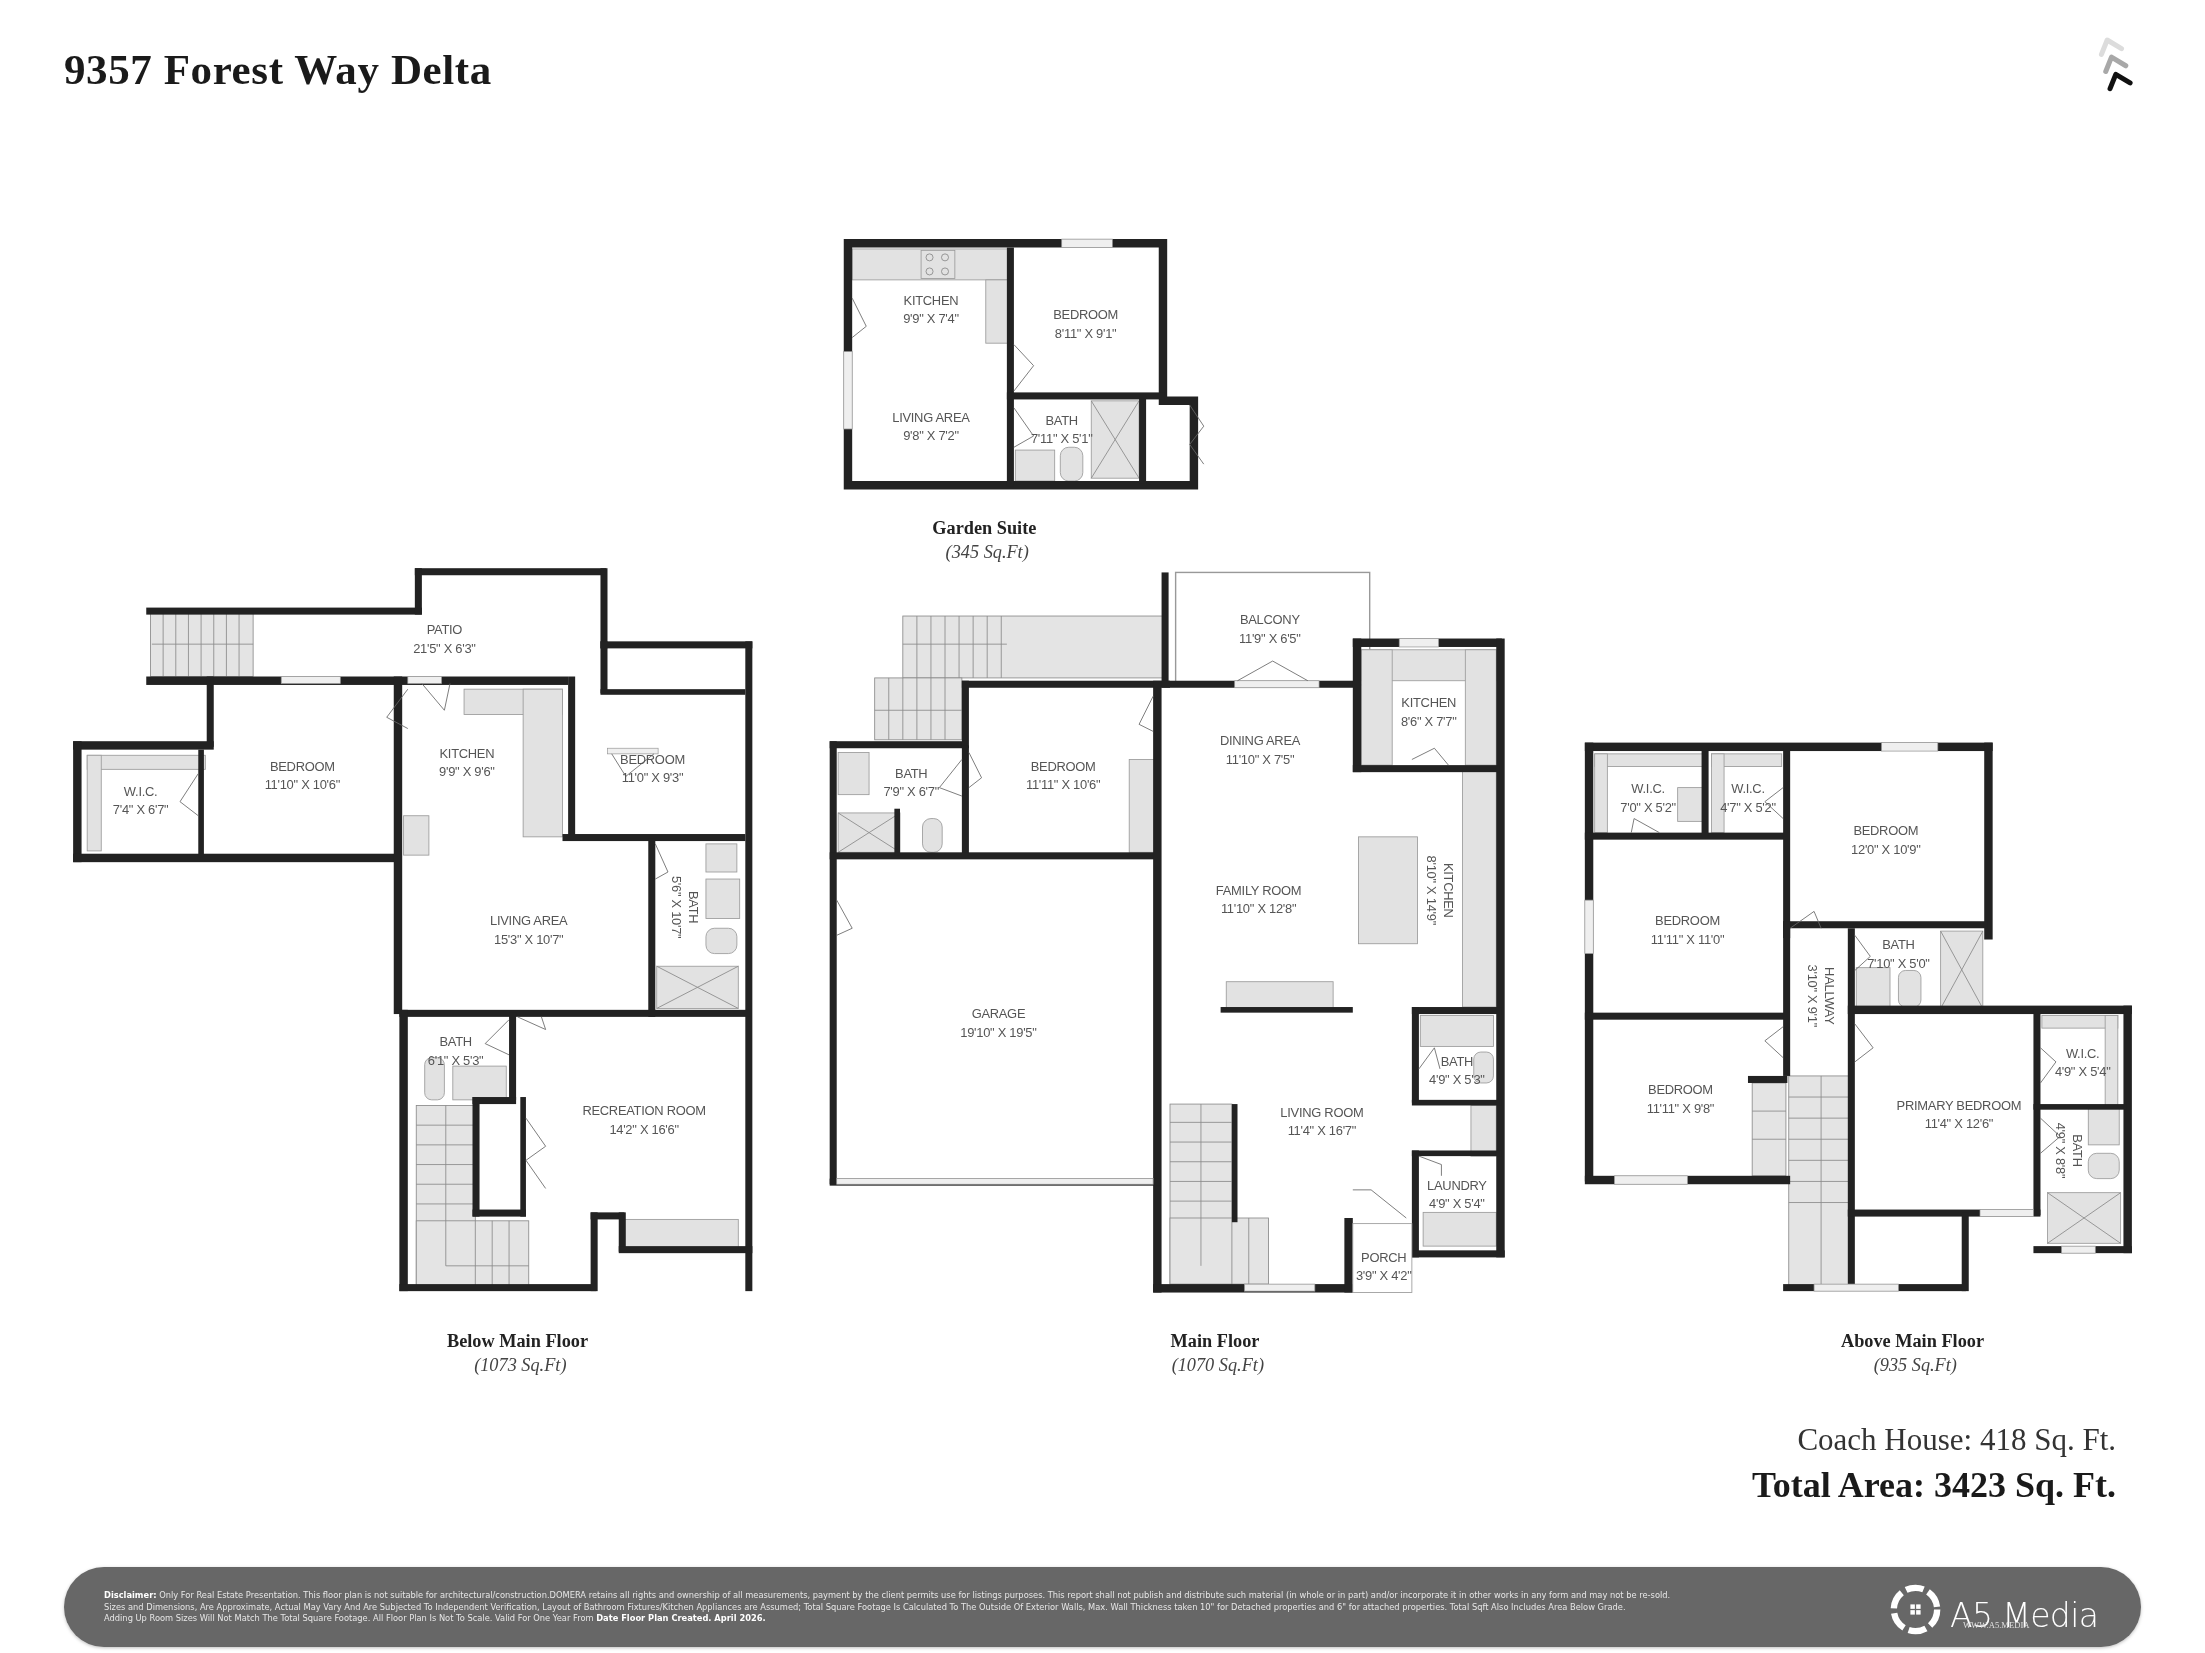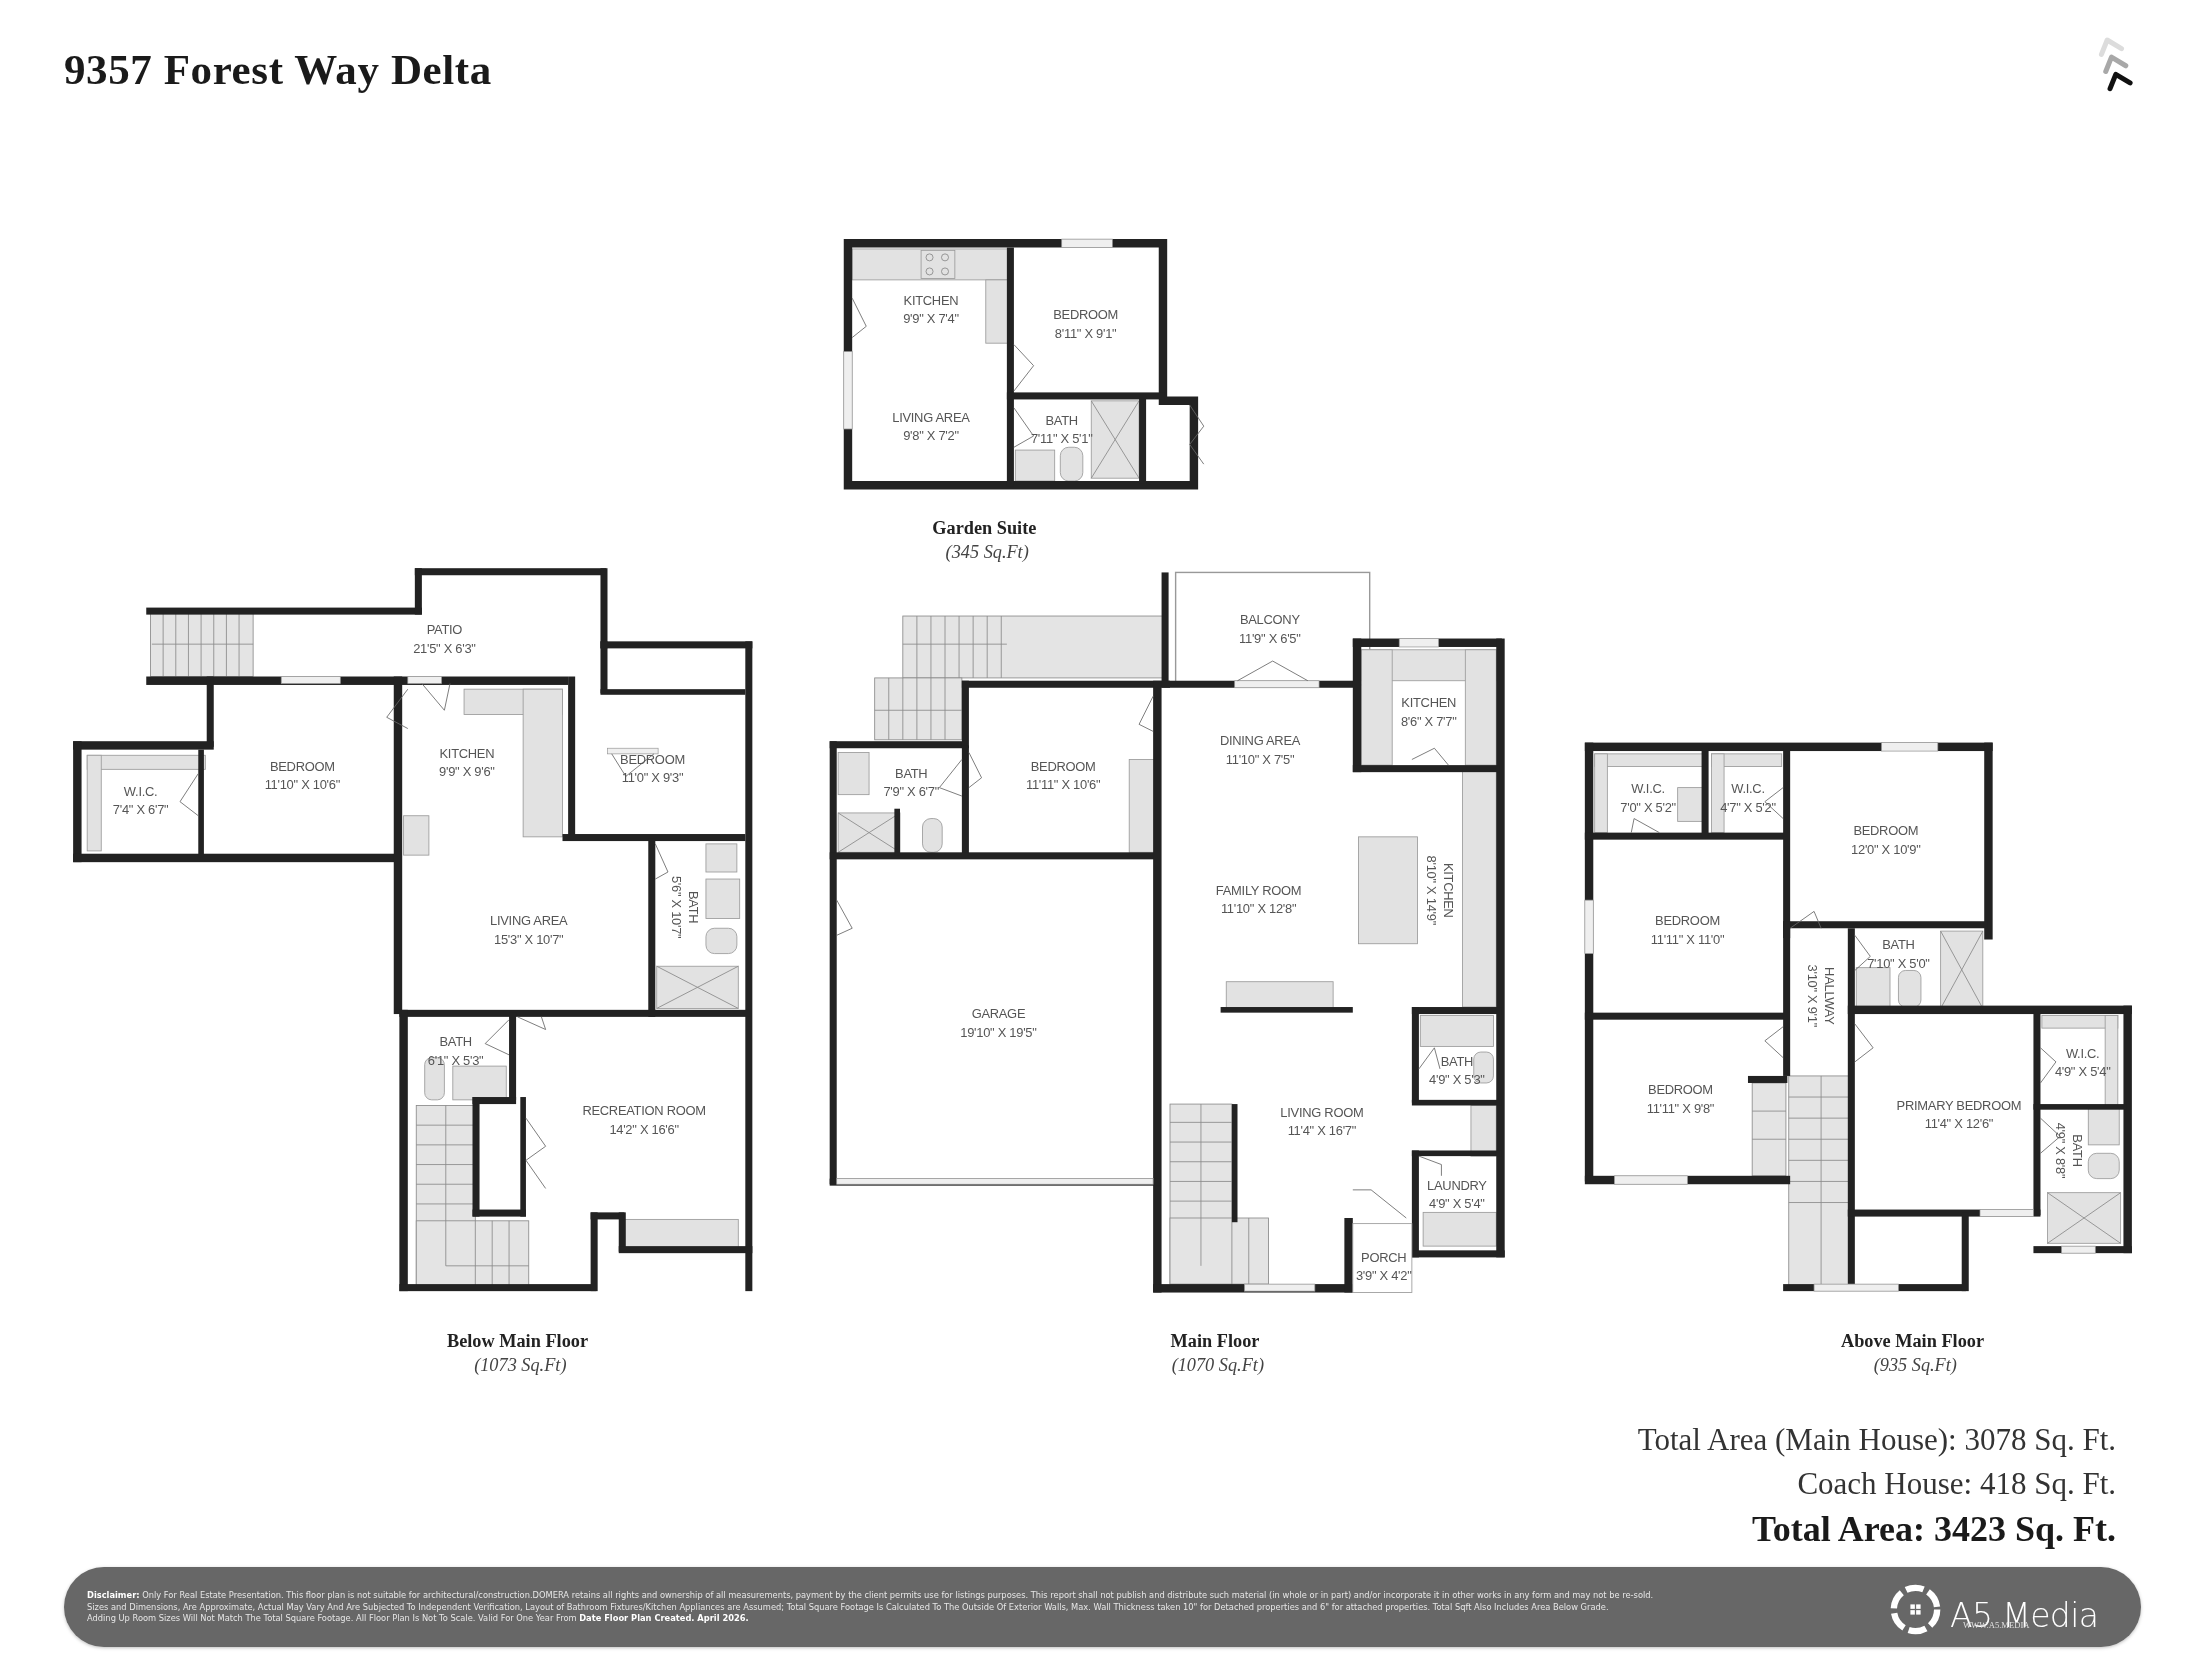--- a/index.html
+++ b/index.html
@@ -20,21 +20,21 @@
   .floor-name { font-family: "Liberation Serif", serif; font-weight: bold; font-size: 13px; fill: #222; text-anchor: middle; }
   .floor-area { font-family: "Liberation Serif", serif; font-style: italic; font-size: 13px; fill: #444; text-anchor: middle; }
   .totals { position: absolute; right: 89px; top: 1418px; text-align: right; font-family: "Liberation Serif", serif; color: #333; }
   .totals .line { font-size: 31px; line-height: 44px; }
   .totals .grand { font-size: 36px; font-weight: bold; color: #1a1a1a; line-height: 46px; }
   .footer {
     position: absolute; left: 64px; top: 1567px; width: 2077px; height: 80px;
     background: #676767; border-radius: 40px; box-shadow: 0 1.1px 3.4px rgba(0,0,0,0.25);
   }
   .disclaimer {
-    position: absolute; left: 23px; top: 23px; width: 1803px;
+    position: absolute; left: 40px; top: 23px; width: 1803px;
     font-family: "DejaVu Sans", sans-serif; font-size: 8.3px; line-height: 11.5px; color: #e6e6e6;
   }
   .disclaimer b { color: #ffffff; }
   .brand { position: absolute; right: 23px; top: 9.2px; width: 230px; height: 63px; }
   .brand-name { position: absolute; left: 62px; top: 20px; font-family: "DejaVu Sans", sans-serif; font-size: 33px; color: #ffffff; font-weight: 300; letter-spacing: -0.6px; }
   .brand-url { position: absolute; left: 75px; top: 44px; font-family: Liberation Serif, serif; font-size: 8.6px; color: #e0e0e0; text-align: right; }
   .brand-logo { position: absolute; left: 2.3px; top: 8px; width: 51px; height: 51px; }
 </style>
 </head>
 <body>
@@ -410,21 +410,20 @@
     <text class="room-label" x="1481" y="752">W.I.C.</text>
     <text class="room-label" x="1481" y="765">4'9" X 5'4"</text>
     <text class="room-label" transform="translate(1474,818) rotate(90)">BATH</text>
     <text class="room-label" transform="translate(1462,818) rotate(90)">4'9" X 8'8"</text>
     <text class="floor-name" x="1360" y="958">Above Main Floor</text>
     <text class="floor-area" x="1362" y="975">(935 Sq.Ft)</text>
   </g>
 </svg>
 
 <div class="totals">
-  <div class="line">Total Area (Main House): 3078 Sq. Ft.</div>
   <div class="line">Coach House: 418 Sq. Ft.</div>
   <div class="grand">Total Area: 3423 Sq. Ft.</div>
 </div>
 
 <div class="footer">
   <div class="disclaimer">
     <b>Disclaimer:</b>
     <span>Only For Real Estate Presentation. This floor plan is not suitable for architectural/construction.DOMERA retains all rights and ownership of all measurements, payment by the client permits use for listings purposes. This report shall not publish and distribute such material (in whole or in part) and/or incorporate it in other works in any form and may not be re-sold.</span><br>
     <span>Sizes and Dimensions, Are Approximate, Actual May Vary And Are Subjected To Independent Verification, Layout of Bathroom Fixtures/Kitchen Appliances are Assumed; Total Square Footage Is Calculated To The Outside Of Exterior Walls, Max. Wall Thickness taken 10" for Detached properties and 6" for attached properties. Total Sqft Also Includes Area Below Grade.</span><br>
     <span>Adding Up Room Sizes Will Not Match The Total Square Footage. All Floor Plan Is Not To Scale. Valid For One Year From</span>

